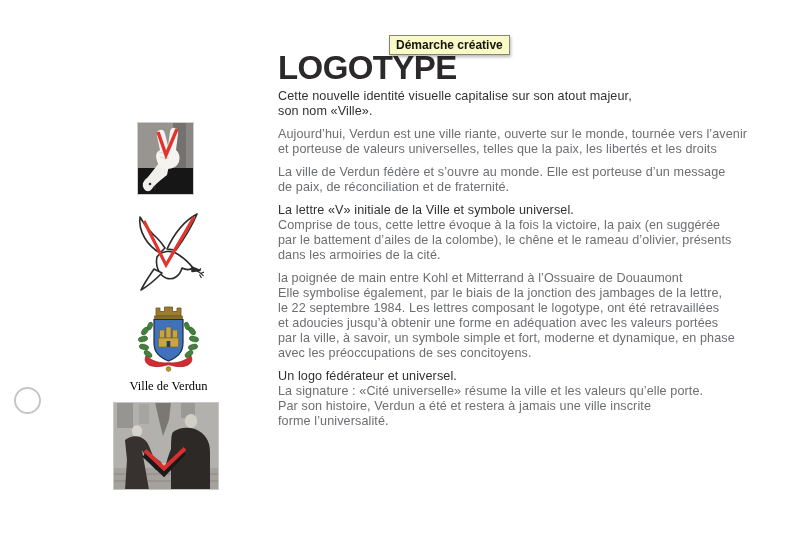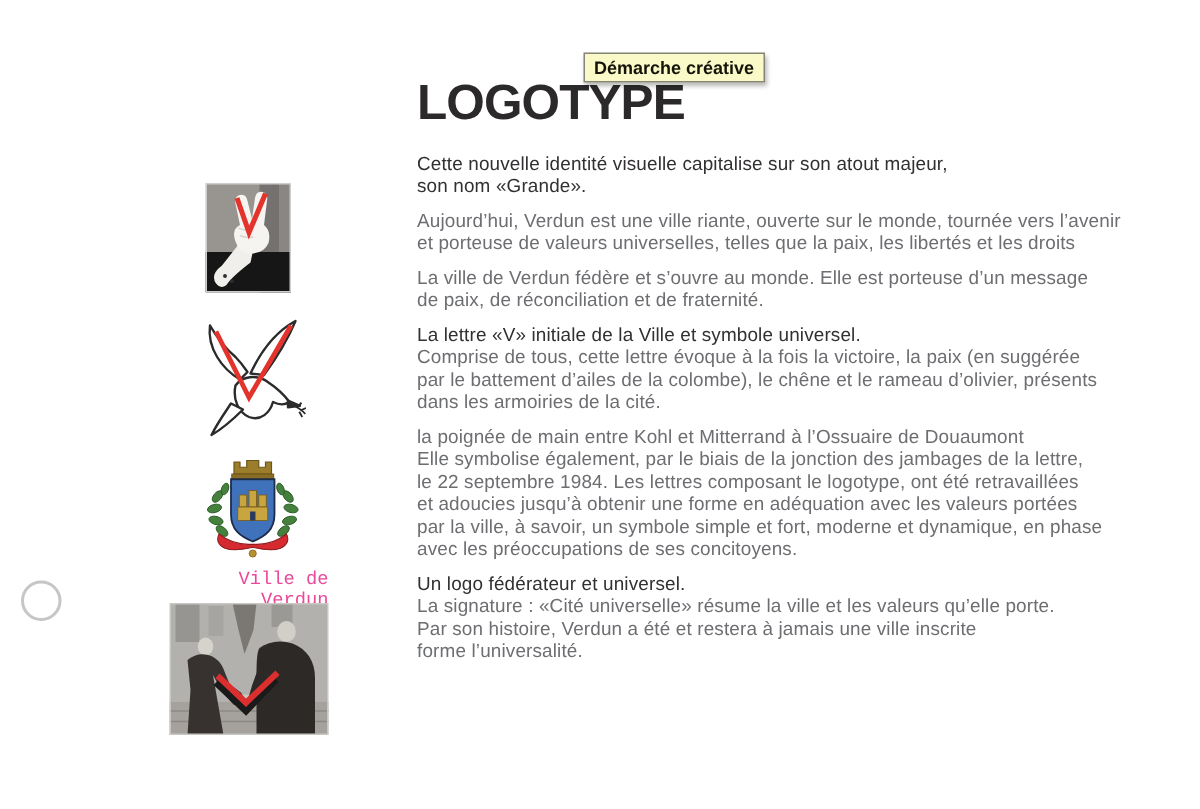--- a/index.html
+++ b/index.html
@@ -8,34 +8,34 @@
 
   
   .tooltip{position:absolute;left:389px;top:35px;min-width:112px;height:20px;
     background:#fafac8;border:1px solid #84847a;box-shadow:1px 2px 3px rgba(0,0,0,.28);
     display:flex;align-items:center;padding:0 6px;
     font-size:12px;font-weight:700;color:#14140a;z-index:6;white-space:nowrap}
 
   
   .main{position:absolute;left:278px;top:50px;width:505px}
   .page-title{font-size:33px;font-weight:900;letter-spacing:-.6px;color:#2c292a;
-    line-height:36px;margin-bottom:16px}
+    line-height:36px;margin-bottom:3px}
   .block{margin-bottom:8px}
   .block .line{font-size:12.6px;line-height:15px;color:#6d6e71;white-space:nowrap;letter-spacing:.1px}
   .block.lead .line,.block.heading .line{font-weight:400;color:#333033}
   .block.heading{margin-bottom:0}
 
   
   .figure{position:absolute;line-height:0}
   .fig-hand{left:137px;top:122px}
   .fig-dove{left:131px;top:208px}
   .fig-coa{left:136px;top:303px}
   .fig-photo{left:113px;top:402px}
-  .caption{position:absolute;left:118px;top:379px;width:101px;text-align:right;
-    font-family:Liberation Mono, monospace;font-size:12.5px;line-height:14px;color:#ec4899}
+  .caption{position:absolute;left:118px;top:379px;width:101px;text-align:center;
+    font-family:Liberation Serif, serif;font-size:12.5px;line-height:14px;color:#000000}
 
   
   .nav-circle{position:absolute;left:14px;top:387px;width:27px;height:27px;
     border:2px solid #c6c6c6;border-radius:50%}
 </style>
 </head>
 <body>
 
 <div class="tooltip">
   <span>Démarche créative</span>
@@ -126,21 +126,21 @@
     <path d="M32 48.5 L51 66.5 L72 46.5" stroke="#da2f2e" stroke-width="4" fill="none"></path>
     <rect x="0.5" y="0.5" width="105" height="87" fill="none" stroke="#c8c7c4"></rect>
   </svg>
 </div>
 
 <div class="main">
   <h1 class="page-title">LOGOTYPE</h1>
   <div>
       <div class="block lead">
         <div class="line">Cette nouvelle identité visuelle capitalise sur son atout majeur,</div>
-        <div class="line">son nom «Grande».</div>
+        <div class="line">son nom «Ville».</div>
       </div>
       <div class="block body">
         <div class="line">Aujourd’hui, Verdun est une ville riante, ouverte sur le monde, tournée vers l’avenir</div>
         <div class="line">et porteuse de valeurs universelles, telles que la paix, les libertés et les droits</div>
       </div>
       <div class="block body">
         <div class="line">La ville de Verdun fédère et s’ouvre au monde. Elle est porteuse d’un message</div>
         <div class="line">de paix, de réconciliation et de fraternité.</div>
       </div>
       <div class="block heading">

